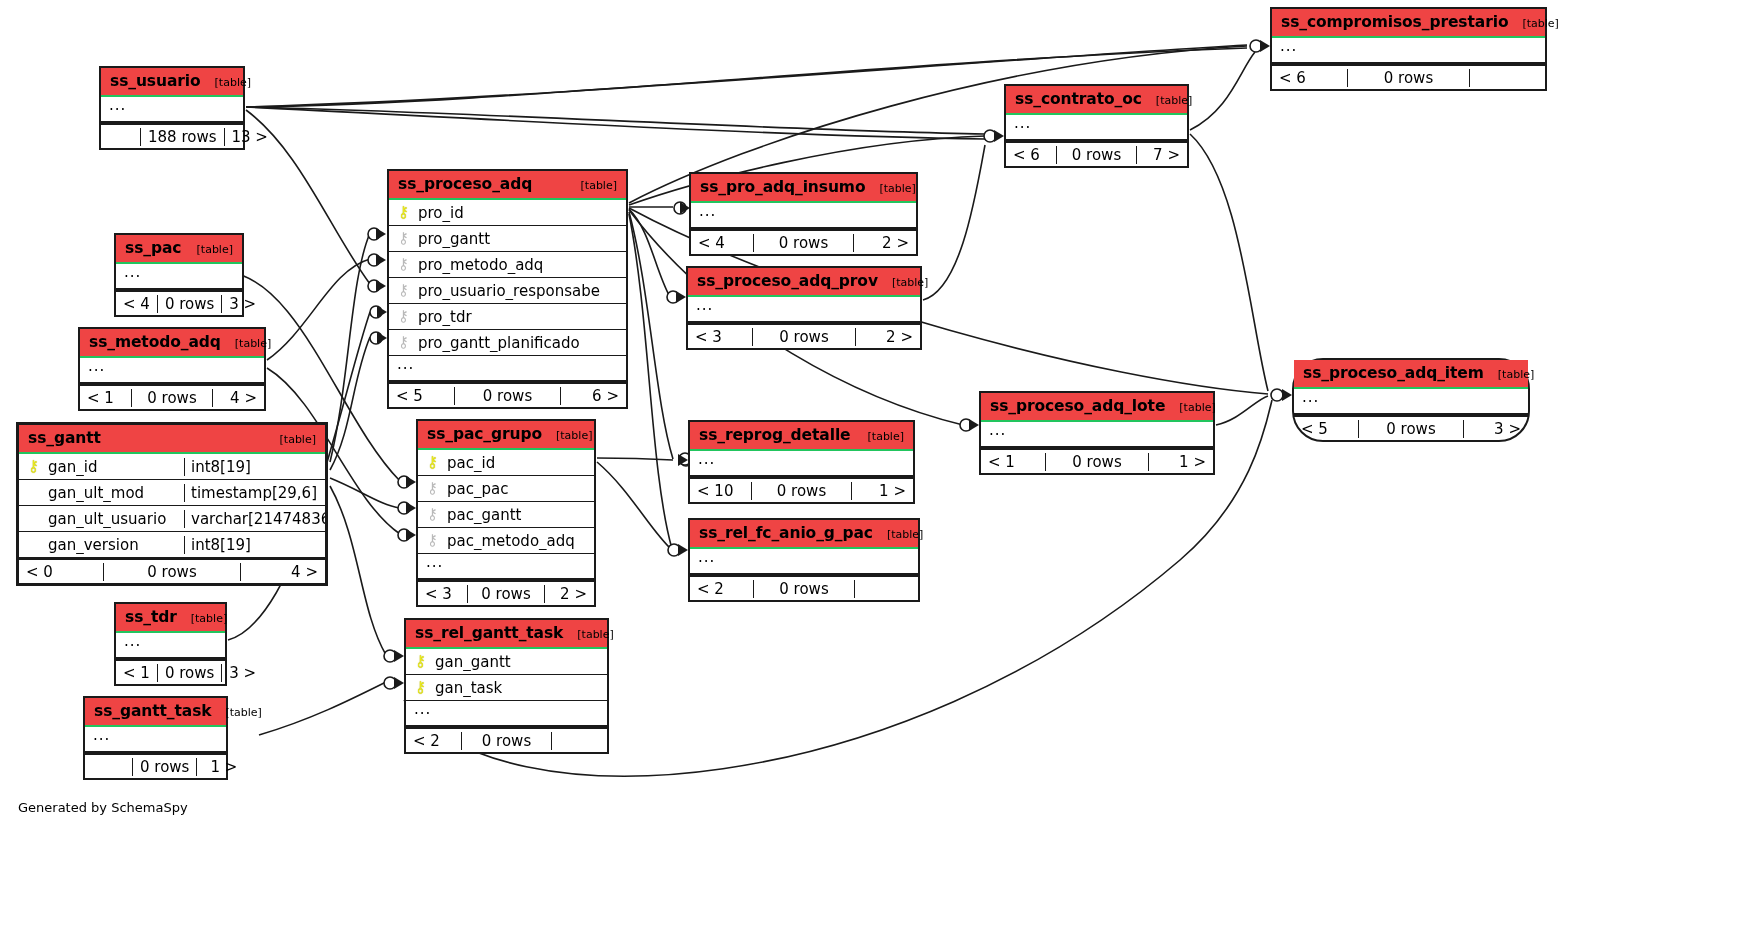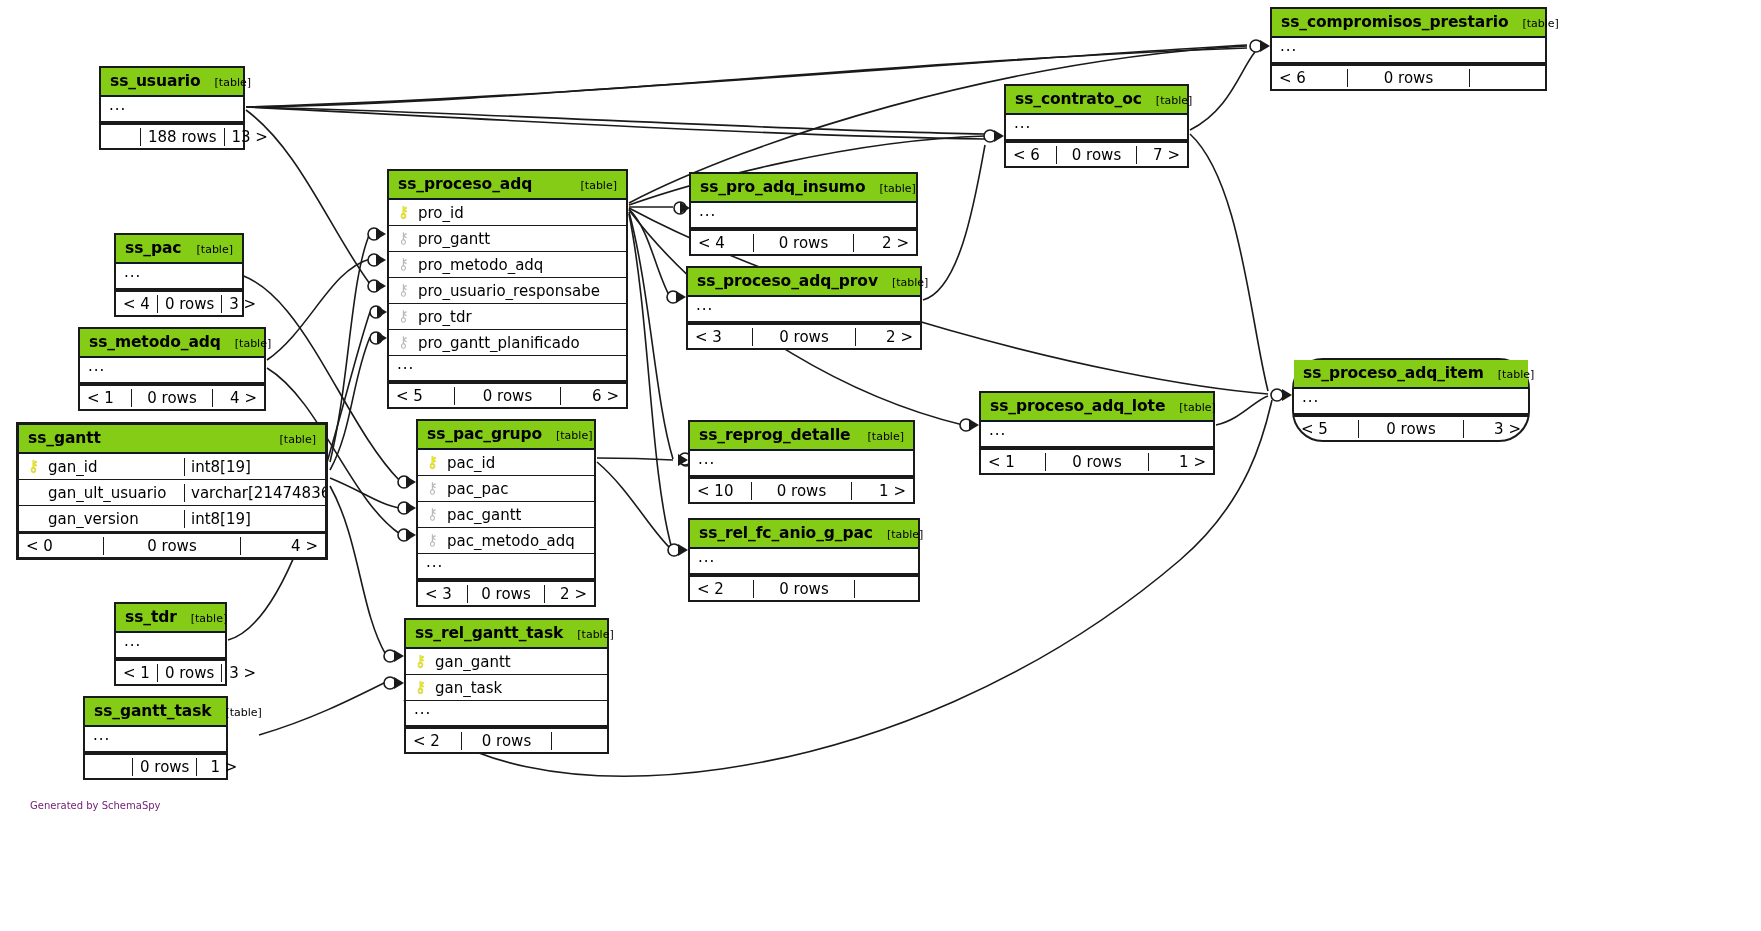--- a/index.html
+++ b/index.html
@@ -32,22 +32,22 @@
     box-sizing: border-box;
     border: 2px solid #1a1a1a;
     background: #ffffff;
     font-size: 15px;
     color: #000000;
     z-index: 5;
   }
   .tbl.wide-border { border-width: 3px; }
   .thead {
     box-sizing: border-box;
-    background: #84cc16;
-    border-bottom: 2px solid #0f172a;
+    background: #ef4444;
+    border-bottom: 2px solid #22c55e;
     padding: 4px 9px 5px 9px;
     display: flex;
     align-items: baseline;
     justify-content: space-between;
     white-space: nowrap;
   }
   .tname {
     font-weight: bold;
     font-size: 15.5px;
     letter-spacing: -0.1px;
@@ -116,24 +116,24 @@
     padding: 0 7px;
     display: flex;
     align-items: center;
     white-space: nowrap;
   }
   .f-prev { justify-content: flex-start; }
   .f-rows { justify-content: center; border-left: 1.5px solid #1a1a1a; border-right: 1.5px solid #1a1a1a; flex: 1 1 auto; }
   .f-next { justify-content: flex-end; }
   #footer-note {
     position: absolute;
-    left: 30px;
+    left: 18px;
     top: 800px;
-    font-size: 10px;
-    color: #701a75;
+    font-size: 13px;
+    color: #000000;
   }
 </style>
 </head>
 <body>
 
 <div id="canvas">
 
   <svg id="edges" viewBox="0 0 1761 931">
     <g fill="none" stroke="#1a1a1a" stroke-width="1.6">
 
@@ -403,20 +403,27 @@
         <div class="trow">
           <div class="colname" style="flex: 0 0 165px;">
             <span class="key pk">⚷</span>
             <span>gan_id</span>
           </div>
           <div class="coltype" style="flex: 1 1 auto;">int8[19]</div>
         </div>
         <div class="trow">
           <div class="colname" style="flex: 0 0 165px;">
             <span class="key none"></span>
+            <span>gan_ult_mod</span>
+          </div>
+          <div class="coltype" style="flex: 1 1 auto;">timestamp[29,6]</div>
+        </div>
+        <div class="trow">
+          <div class="colname" style="flex: 0 0 165px;">
+            <span class="key none"></span>
             <span>gan_ult_usuario</span>
           </div>
           <div class="coltype" style="flex: 1 1 auto;">varchar[2147483647]</div>
         </div>
         <div class="trow">
           <div class="colname" style="flex: 0 0 165px;">
             <span class="key none"></span>
             <span>gan_version</span>
           </div>
           <div class="coltype" style="flex: 1 1 auto;">int8[19]</div>

